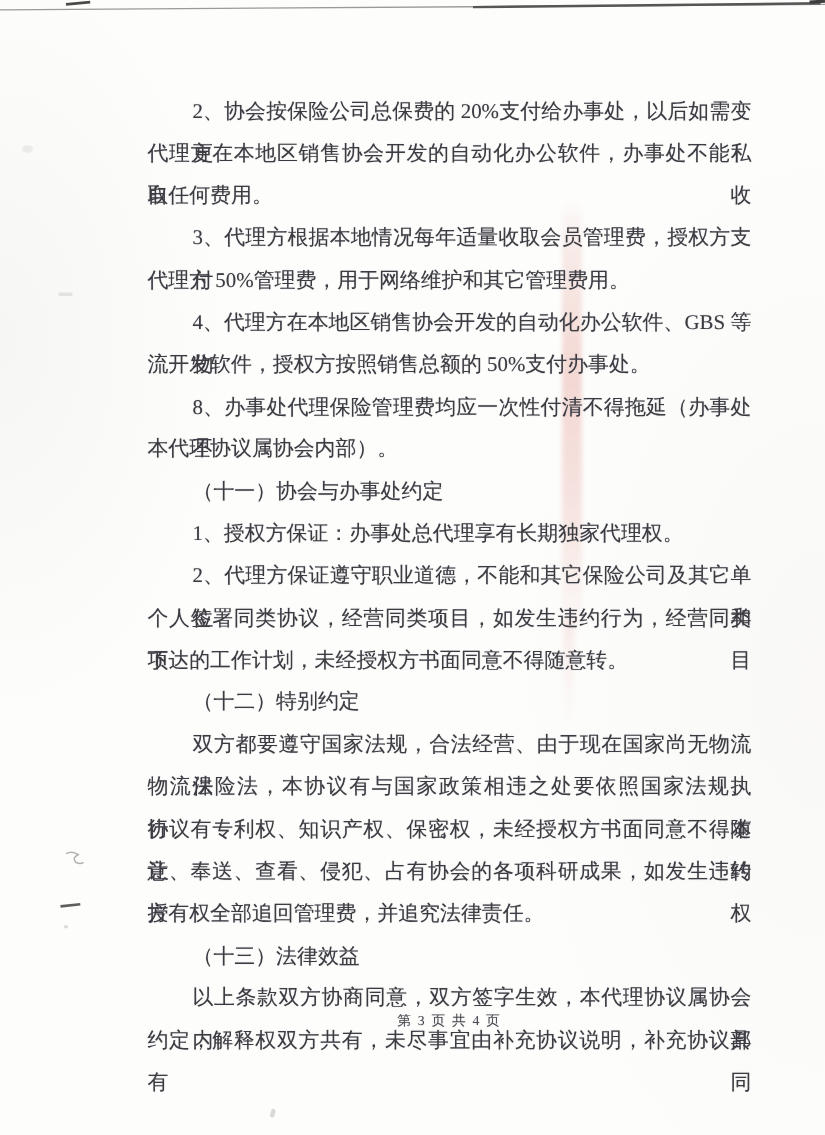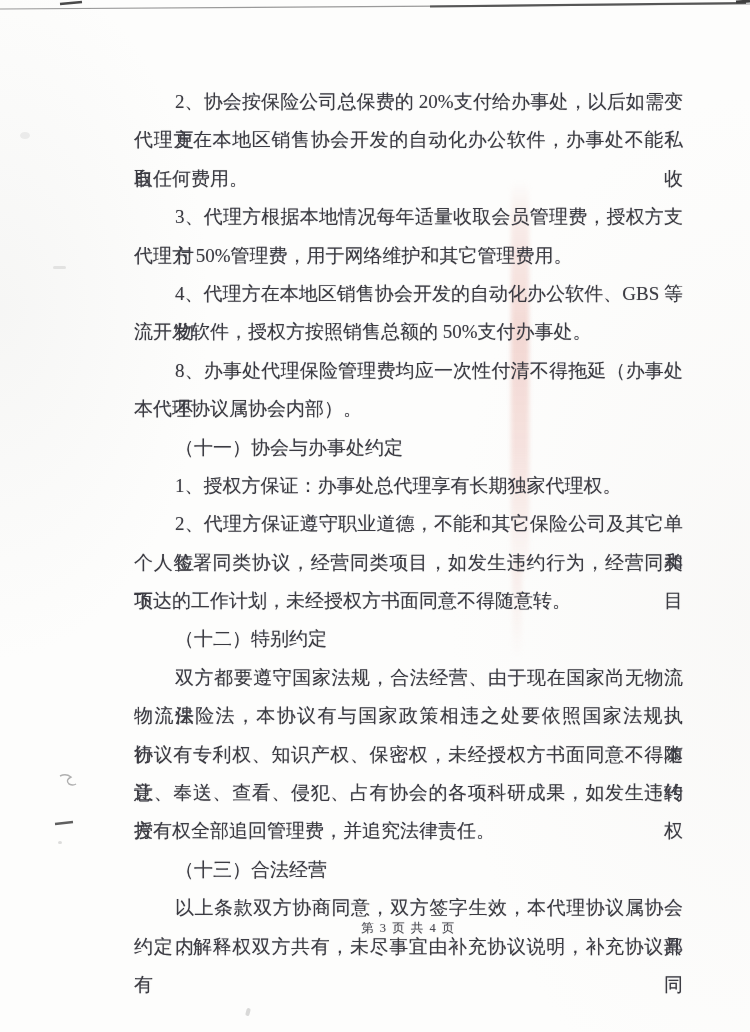--- a/index.html
+++ b/index.html
@@ -138,20 +138,20 @@
       <div class="line indent">1、授权方保证：办事处总代理享有长期独家代理权。</div>
       <div class="line indent justify">2、代理方保证遵守职业道德，不能和其它保险公司及其它单位和</div>
       <div class="line justify">个人签署同类协议，经营同类项目，如发生违约行为，经营同类项目</div>
       <div class="line">下达的工作计划，未经授权方书面同意不得随意转。</div>
       <div class="line indent">（十二）特别约定</div>
       <div class="line indent justify">双方都要遵守国家法规，合法经营、由于现在国家尚无物流法、</div>
       <div class="line justify">物流保险法，本协议有与国家政策相违之处要依照国家法规执行。本</div>
       <div class="line justify">协议有专利权、知识产权、保密权，未经授权方书面同意不得随意转</div>
       <div class="line justify">让、奉送、查看、侵犯、占有协会的各项科研成果，如发生违约授权</div>
       <div class="line">方有权全部追回管理费，并追究法律责任。</div>
-      <div class="line indent">（十三）合法经营</div>
+      <div class="line indent">（十三）法律效益</div>
       <div class="line indent justify">以上条款双方协商同意，双方签字生效，本代理协议属协会内部</div>
       <div class="line justify">约定，解释权双方共有，未尽事宜由补充协议说明，补充协议具有同</div>
     </div>
 
   <div class="footer">第 3 页 共 4 页</div>
 
 </div>
 
 </body></html>

